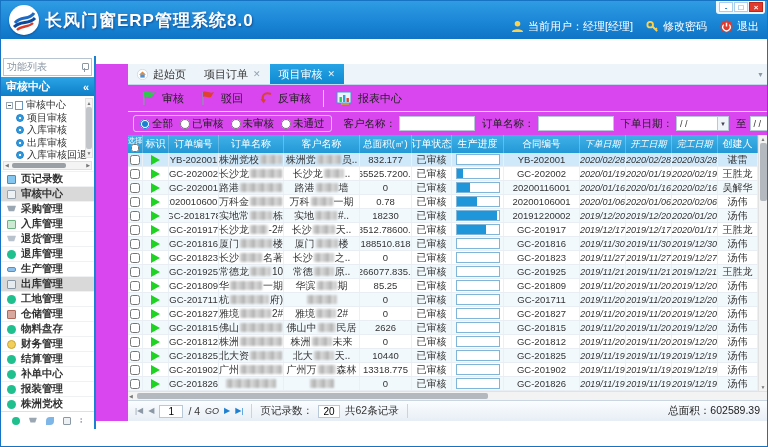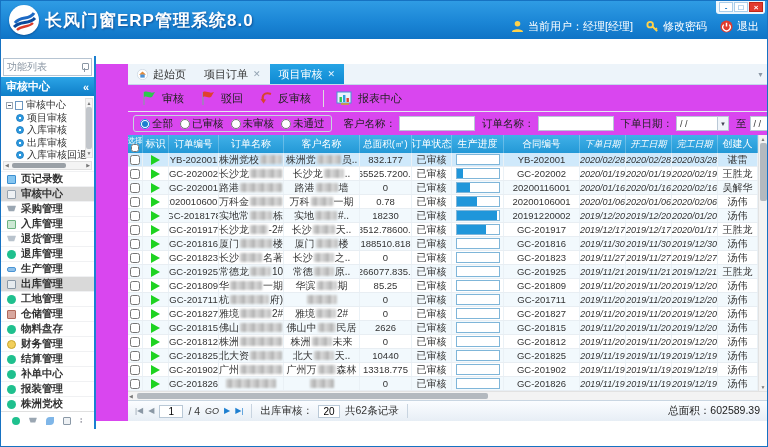--- a/index.html
+++ b/index.html
@@ -936,21 +936,21 @@
 
       <div class="pagebar">
         <span class="pgico dim">|◀</span>
         <span class="pgico dim">◀</span>
         <input class="pg-input" value="1" style="">
         <span>/ 4</span>
         <span class="go">GO</span>
         <span class="pgico">▶</span>
         <span class="pgico">▶|</span>
         <span class="pgsep"></span>
-        <span>出库审核：</span>
+        <span>页记录数：</span>
         <input class="pg-input small" value="20" style="">
         <span>共62条记录</span>
         <span class="pgsep"></span>
         <span class="total-area">总面积：602589.39</span>
       </div>
 
     </div>
   </div>
 </div>
 

